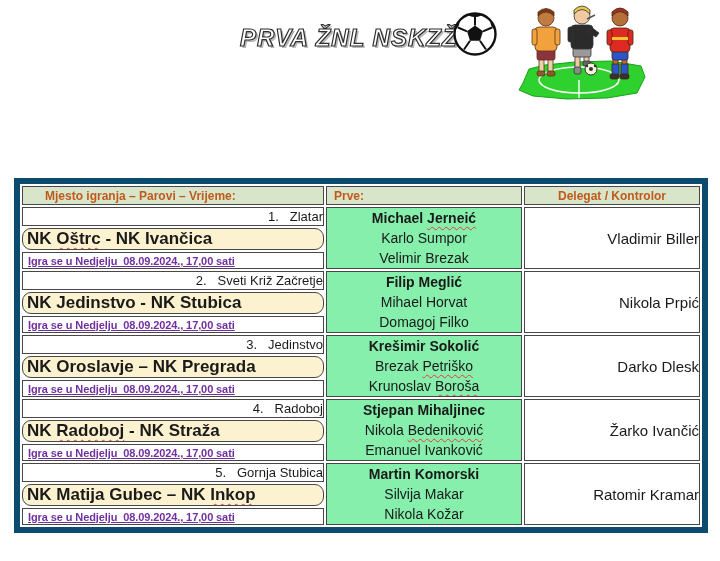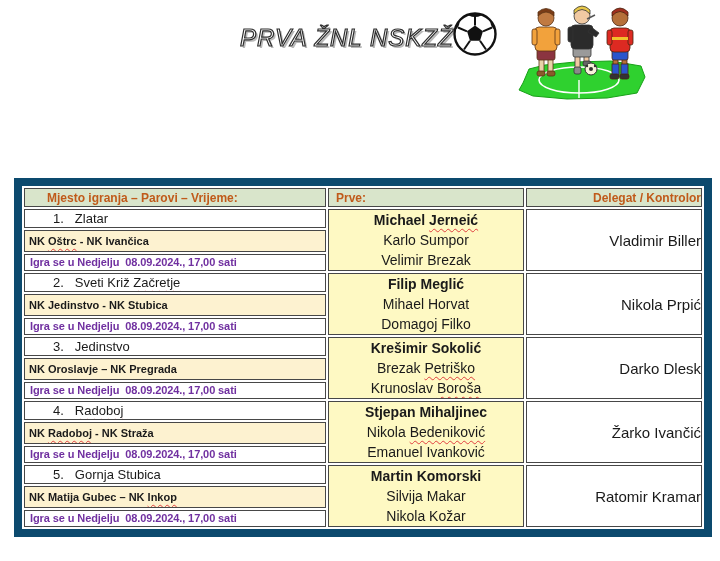--- a/index.html
+++ b/index.html
@@ -7,61 +7,61 @@
     --time_text:#7030a0; --border:#474747; --squiggle:#e04040;
   }
   *{box-sizing:border-box;margin:0;padding:0;}
   html,body{background:#fff;}
   body{font-family:"Liberation Sans","DejaVu Sans",sans-serif;color:#1a1a1a;}
   .page{position:relative;width:720px;height:561px;background:#fff;overflow:hidden;}
 
   
   .league-name{
     position:absolute;left:240px;top:24px;
-    font-size:24px;font-weight:400;font-style:italic;letter-spacing:1px;
+    font-size:24px;font-weight:700;font-style:italic;letter-spacing:1px;
     color:rgba(255,255,255,.92);
     -webkit-text-stroke:1.2px #2e2e2e;
     text-shadow:2px 2px 0 #b9b9b9;
     white-space:pre;
   }
   .ball{position:absolute;left:452px;top:11px;width:46px;height:46px;}
   .clipart{position:absolute;left:515px;top:5px;width:134px;height:97px;}
 
   
   .doc-title{
     position:absolute;left:40px;top:127px;width:660px;
     font-size:15px;font-weight:bold;letter-spacing:-0.2px;white-space:pre;
     text-decoration:underline;text-decoration-thickness:1.5px;text-underline-offset:3px;
   }
 
   
   table.sched{
     position:absolute;left:14px;top:178px;width:692px;
     border-collapse:separate;border-spacing:2px;
-    border:8px solid #0c4a6e;background:#fff;table-layout:fixed;
+    border:6px solid #0c4a6e;background:#fff;table-layout:fixed;
   }
   table.sched td{border:1px solid var(--border);overflow:hidden;}
   col.c1{width:302px;} col.c2{width:196px;} col.c3{width:176px;}
 
   td.head{
     height:19px;background:var(--header_bg);color:var(--header_text);
     font-size:12px;font-weight:bold;vertical-align:middle;
   }
   td.head.h1{padding-left:22px;}
   td.head.h2{padding-left:7px;}
-  td.head.h3{text-align:right;}
-
-  td.venue{height:18px;font-size:13px;vertical-align:middle;padding-left:28px;background:#fff;}
+  td.head.h3{text-align:center;}
+
+  td.venue{height:18px;font-size:13px;vertical-align:middle;padding-left:28px;background:#fff;text-align:right;}
   .v-num{display:inline-block;margin-right:11px;}
-  td.teams{height:20px;font-size:11px;font-weight:bold;vertical-align:middle;
-    padding-left:4px;background:var(--teams_bg);white-space:pre;}
+  td.teams{height:20px;font-size:17px;font-weight:bold;vertical-align:middle;
+    padding-left:4px;background:var(--teams_bg);white-space:pre;border-radius:9px;}
   td.time{height:16px;font-size:11px;font-weight:bold;color:var(--time_text);
-    vertical-align:middle;padding-left:5px;white-space:pre;letter-spacing:-0.1px;background:#fff;}
-
-  td.suci{text-align:center;vertical-align:middle;background:#fef9c3;}
+    vertical-align:middle;padding-left:5px;white-space:pre;letter-spacing:-0.1px;background:#fff;text-decoration:underline;}
+
+  td.suci{text-align:center;vertical-align:middle;background:#86efac;}
   td.suci .ref{font-size:14px;line-height:20px;white-space:pre;}
   td.suci .ref:first-child{font-weight:bold;}
   td.delegat{text-align:right;vertical-align:middle;font-size:15px;background:#fff;white-space:pre;}
 
   .sp{
     text-decoration:underline;text-decoration-style:wavy;
     text-decoration-color:var(--squiggle);text-decoration-thickness:1px;
     text-underline-offset:3px;text-decoration-skip-ink:none;
   }
 </style>

